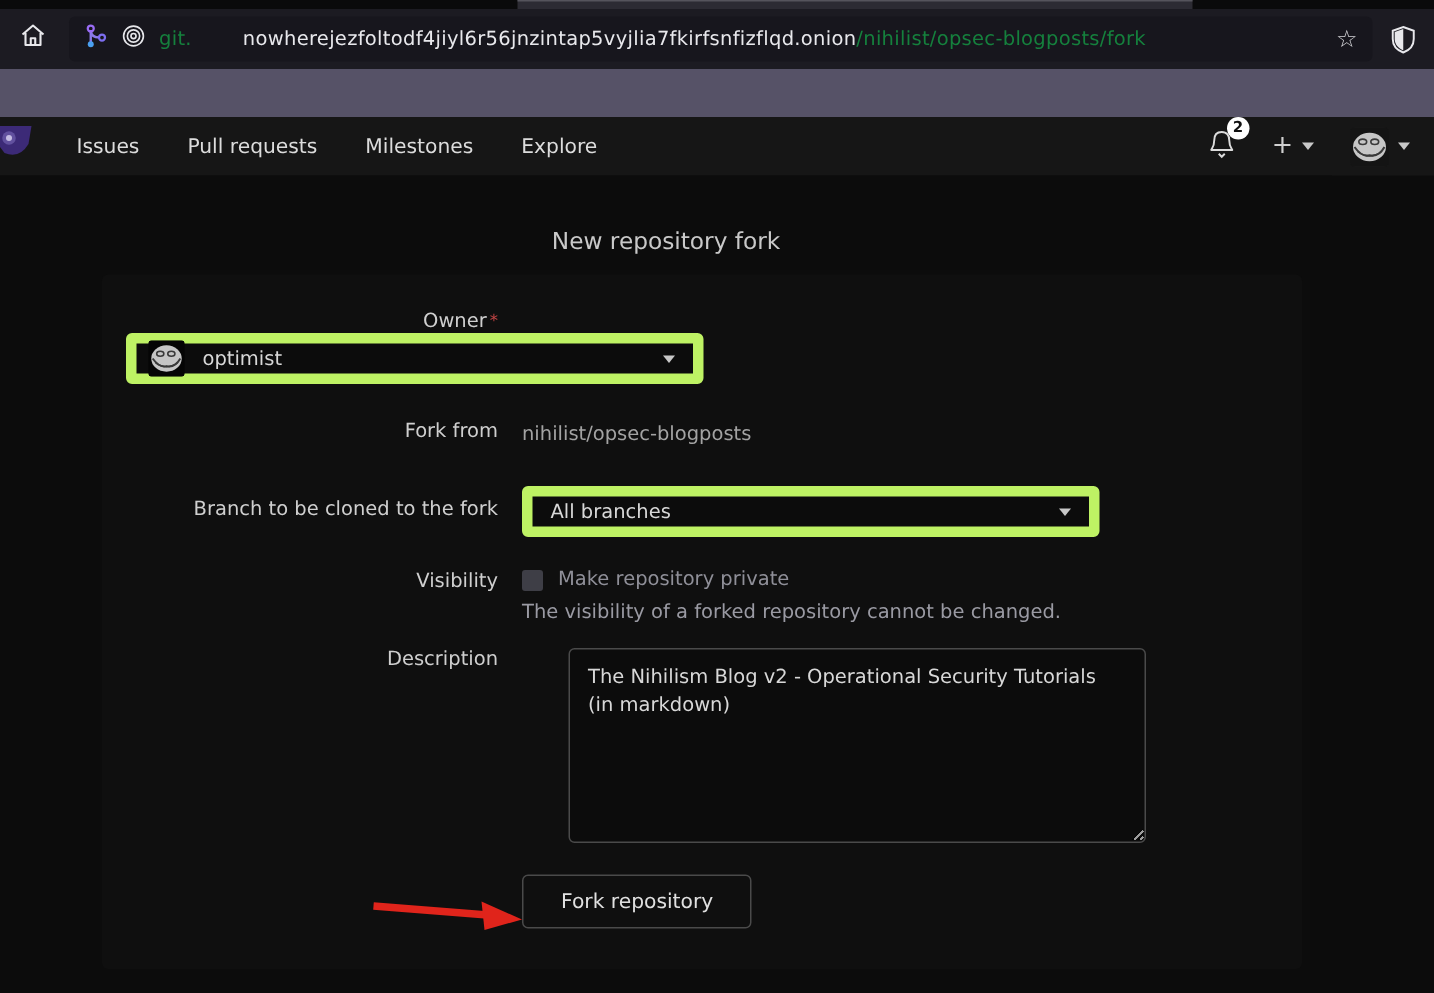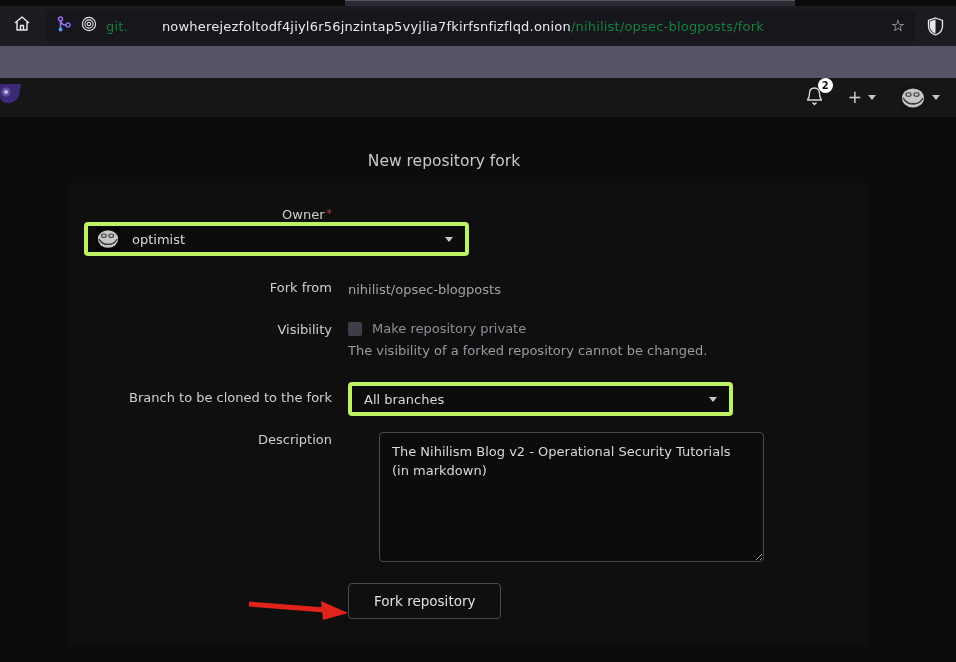--- a/index.html
+++ b/index.html
@@ -46,21 +46,21 @@
   .content { position:absolute; top:117px; left:0; width:888px; height:545px; background:#0c0c0c; }
   .page-title { margin-top:35px; text-align:center; color:#c9c9c9; font-size:15.5px; font-weight:normal; }
   .panel { width:800px; height:463px; margin:13px 0 0 68px; background:#0f0f0f; border-radius:4px;
            padding-top:16px; }
   .form-row { display:flex; }
   .label-col { width:264px; text-align:right; color:#cfcfcf; font-size:13px; padding-top:8px; flex:0 0 auto; }
   .label-col.plain { padding-top:0; }
   .req { color:#c14444; font-size:11px; vertical-align:top; margin-left:2px; }
   .ctl-col { margin-left:16px; width:385px; flex:0 0 auto; }
 
-  .select { height:34px; background:#0c0c0c; border:4px solid #bef264; border-radius:4px;
+  .select { height:34px; background:#0c0c0c; border:7px solid #bef264; border-radius:4px;
             display:flex; align-items:center; padding:0 12px; cursor:pointer; }
   .select .sel-text { color:#d8d8d8; font-size:13px; }
   .select .sel-spacer { flex:1; }
   .owner-avatar { width:24px; height:24px; border-radius:2px; overflow:hidden; background:#050505;
                   margin-right:12px; margin-left:-4px; }
 
   .static-value { color:#a3a3a3; font-size:13px; line-height:20px; padding-top:4px; }
 
   .text-input { width:385px; height:34px; background:#0c0c0c; border:1px solid #555;
                 border-radius:4px; color:#d8d8d8; font-size:13px; padding:0 12px;
@@ -136,20 +136,26 @@
 <div class="banner" id="banner" style="background: rgb(86, 82, 103);"></div>
 
 <div class="navbar">
   <span class="logo">
     <svg width="36" height="32" viewBox="0 0 36 32">
       <path d="M-2 4 L26 4 L24 16 Q18 26 8 22 L2 14 Z" fill="#3c2a77"></path>
       <circle cx="11" cy="12" r="4.5" fill="#6a5aa8" opacity="0.8"></circle>
       <circle cx="11" cy="12" r="2" fill="#cfc8ea" opacity="0.9"></circle>
     </svg>
   </span>
+  <div class="nav-links">
+    <span class="nav-link">Issues</span>
+    <span class="nav-link">Pull requests</span>
+    <span class="nav-link">Milestones</span>
+    <span class="nav-link">Explore</span>
+  </div>
   <span class="nav-spacer"></span>
   <div class="nav-right">
     <span class="bell-wrap">
       <svg width="19" height="20" viewBox="0 0 19 20">
         <path d="M9.5 2 C6 2 4.5 4.5 4.5 7.5 C4.5 11.5 3 13 2.5 14 H16.5 C16 13 14.5 11.5 14.5 7.5 C14.5 4.5 13 2 9.5 2 Z" fill="none" stroke="#dcdcdc" stroke-width="1.3" stroke-linejoin="round"></path>
         <path d="M7.5 16.5 L9.5 18.5 L11.5 16.5" fill="none" stroke="#dcdcdc" stroke-width="1.3"></path>
       </svg>
       <span class="badge">2</span>
     </span>
     <div class="menu-group">
@@ -199,42 +205,42 @@
     </div>
 
     <div class="form-row m-forkfrom">
       <div class="label-col plain"><span style="position:relative; top:4px;">Fork from</span></div>
       <div class="ctl-col">
         <div class="static-value">nihilist/opsec-blogposts</div>
       </div>
     </div>
 
 
+    <div class="form-row m-branch">
+      <div class="label-col"><span>Branch to be cloned to the fork</span></div>
+      <div class="ctl-col">
+        <div class="select">
+          <span class="sel-text">All branches</span>
+          <span class="sel-spacer"></span>
+          <span class="caret"></span>
+        </div>
+      </div>
+    </div>
+
     <div class="form-row m-vis">
       <div class="label-col plain"><span style="position:relative; top:6px;">Visibility</span></div>
       <div class="ctl-col">
         <div class="check-line">
           <span class="checkbox"></span>
           <span class="check-label">Make repository private</span>
         </div>
         <div class="help-text">The visibility of a forked repository cannot be changed.</div>
       </div>
     </div>
 
-    <div class="form-row m-branch">
-      <div class="label-col"><span>Branch to be cloned to the fork</span></div>
-      <div class="ctl-col">
-        <div class="select">
-          <span class="sel-text">All branches</span>
-          <span class="sel-spacer"></span>
-          <span class="caret"></span>
-        </div>
-      </div>
-    </div>
-
     <div class="form-row m-desc">
       <div class="label-col plain desc-label"><span>Description</span></div>
       <div class="ctl-col">
         <textarea class="textarea" style="">The Nihilism Blog v2 - Operational Security Tutorials (in markdown)</textarea>
       </div>
     </div>
 
     <div class="form-row m-submit">
       <div class="label-col plain"></div>
       <div class="ctl-col">

